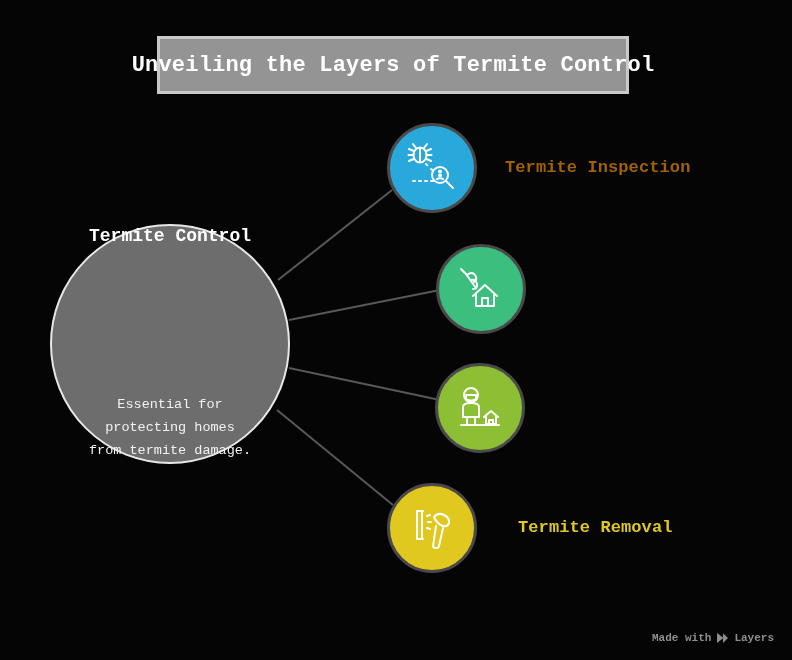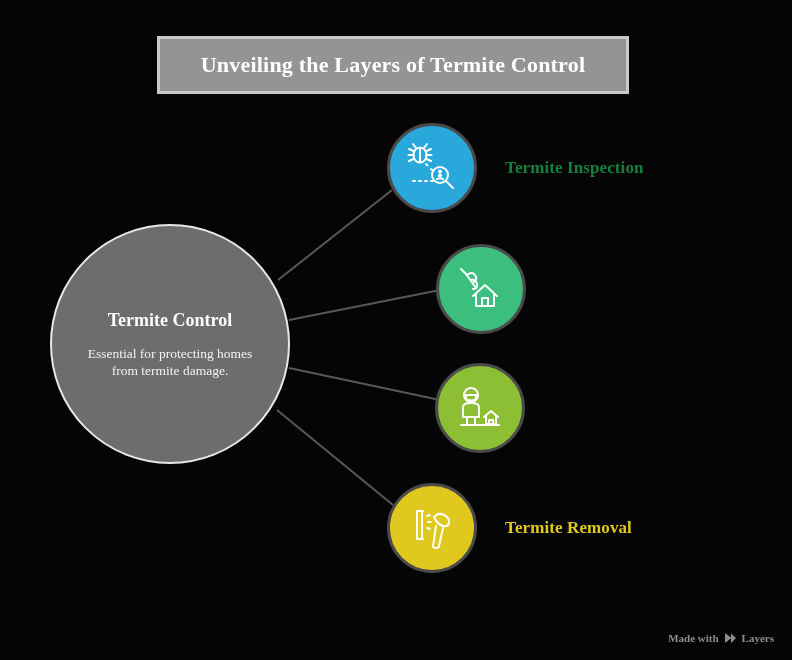--- a/index.html
+++ b/index.html
@@ -6,21 +6,21 @@
     margin: 0;
     padding: 0;
     background: #000000;
   }
   #canvas {
     position: relative;
     width: 792px;
     height: 660px;
     background: #050505;
     overflow: hidden;
-    font-family: Liberation Serif, serif;
+    font-family: Liberation Mono, monospace;
     -webkit-font-smoothing: antialiased;
   }
 
   
   #title-banner {
     position: absolute;
     left: 157px;
     top: 36px;
     width: 472px;
     height: 58px;
@@ -55,33 +55,33 @@
     top: 224px;
     width: 240px;
     height: 240px;
     border-radius: 50%;
     background: #6d6d6d;
     border: 2px solid #e8e8e8;
     box-sizing: border-box;
     display: flex;
     flex-direction: column;
     align-items: center;
-    justify-content: center;
+    justify-content: space-between;
     text-align: center;
   }
   #central-title {
     color: #ffffff;
     font-size: 18px;
     font-weight: bold;
     margin-bottom: 14px;
   }
   #central-desc {
     color: #f2f2f2;
     font-size: 13.5px;
-    line-height: 17px;
+    line-height: 23px;
     width: 170px;
   }
 
   
   .branch-circle {
     position: absolute;
     width: 90px;
     height: 90px;
     border-radius: 50%;
     border: 3px solid #4a4a4a;
@@ -155,21 +155,21 @@
       <line x1="9" y1="41" x2="30" y2="41" stroke-dasharray="2 4"></line>
 
       <circle cx="36" cy="35" r="8"></circle>
       <line x1="42" y1="41" x2="49" y2="48"></line>
 
       <circle cx="36" cy="31.5" r="1"></circle>
       <circle cx="36" cy="35.5" r="1"></circle>
       <path d="M33 39 Q36 37.5 39 39"></path>
     </svg>
   </div>
-  <div class="branch-label" style="left:505px; top:158px; color:#15803d;">Termite Inspection</div>
+  <div class="branch-label" style="left:505px; top:158px; color:#a16207;">Termite Inspection</div>
 
   <div class="branch-circle" style="left:436px; top:244px; background:#3cbe7e;">
     <svg width="54" height="54" viewBox="0 0 54 54" fill="none" stroke="#ffffff" stroke-width="2" stroke-linecap="round" stroke-linejoin="round">
 
       <line x1="7" y1="7" x2="12" y2="12"></line>
       <path d="M13 13 q5 -4 8 0 q3 4 -1 7"></path>
       <path d="M17 18 q5 -1 6 4 q1 5 -4 5"></path>
       <line x1="12" y1="12" x2="22" y2="26"></line>
 
       <path d="M19 34 L31 23 L43 34"></path>
@@ -208,21 +208,21 @@
 
       <line x1="22" y1="15" x2="25" y2="14"></line>
       <line x1="23" y1="21" x2="26" y2="21"></line>
       <line x1="22" y1="27" x2="25" y2="28"></line>
 
       <path d="M29 16 q4 -5 10 -2 q6 3 5 8 q-1 4 -6 3 q-6 -2 -9 -9 z"></path>
 
       <path d="M31 25 L28 45 q0 2 3 2 q3 0 3 -2 L38 27"></path>
     </svg>
   </div>
-  <div class="branch-label" style="left:505px; top:518px; color:#e0c81e;">Termite Removal</div>
+  <div class="branch-label" style="left:518px; top:518px; color:#e0c81e;">Termite Removal</div>
 
   <div id="footer">
     <span>Made with</span>
     <svg id="napkin-logo-icon" width="13" height="12" viewBox="0 0 13 12">
       <path d="M1 1 L1 11 L7 6.2 L7 11 L12 6 L7 1.2 L7 5.5 Z" fill="#8e8e8e"></path>
     </svg>
     <span>Layers</span>
   </div>
 
 </div>

